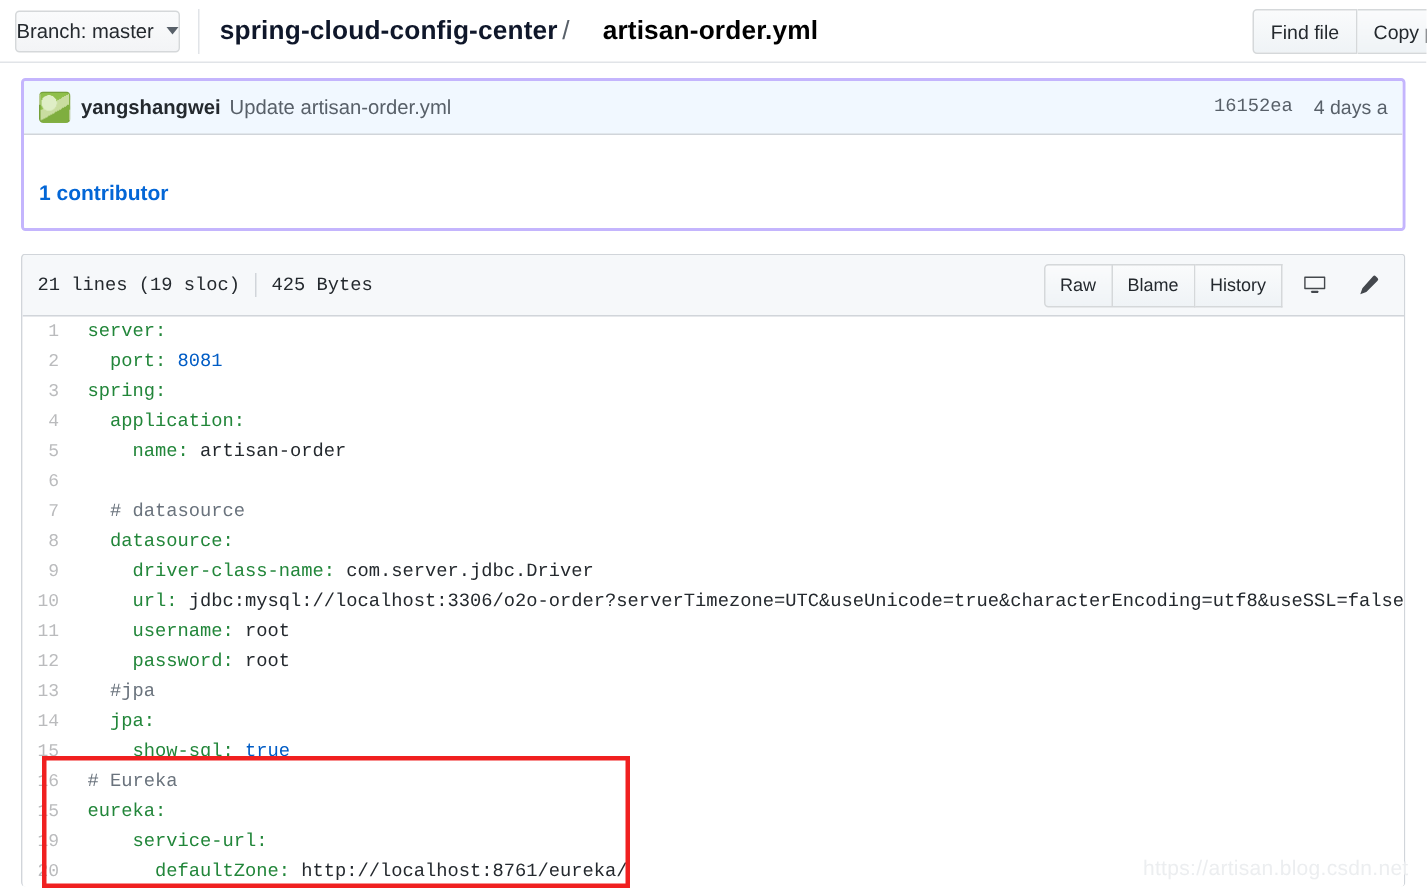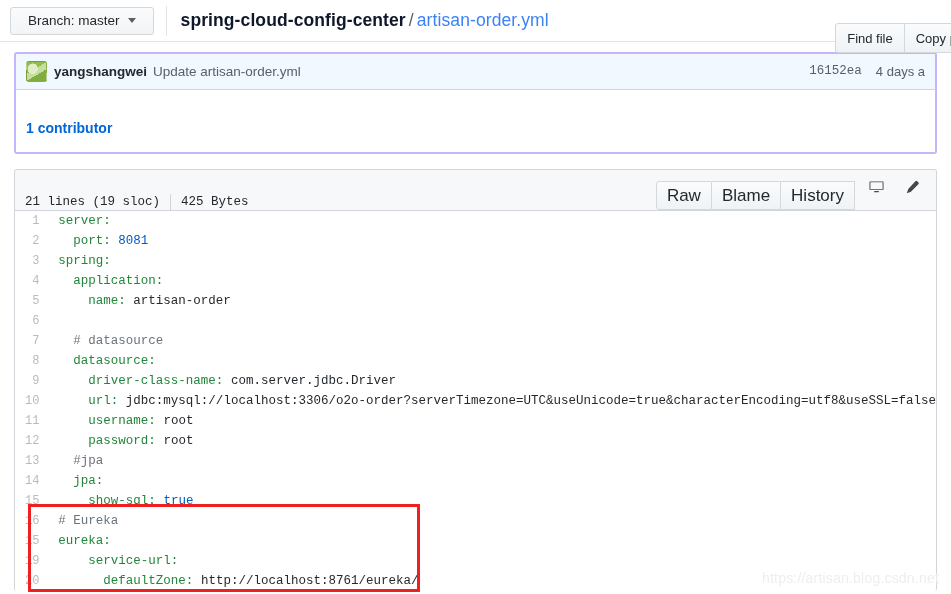--- a/index.html
+++ b/index.html
@@ -25,21 +25,21 @@
     padding: 0 0 0 10px;
     box-sizing: border-box;
     position: relative;
     border-bottom: 1px solid #e1e4e8;
   }
   .branch-select {
     display: inline-flex;
     align-items: center;
     gap: 6px;
     height: 26px;
-    padding: 0 17px;
+    padding: 0 0;
     border: 1px solid #d5d8da;
     border-radius: 3px;
     background: linear-gradient(#fafbfc, #f3f4f6);
     font-size: 13.5px;
     color: #24292e;
     cursor: pointer;
     white-space: nowrap;
     justify-content: center;
   }
   .caret {
@@ -65,42 +65,42 @@
     color: #0f172a;
     text-decoration: none;
     font-weight: 600;
   }
   .breadcrumb .slash {
     color: #586069;
     font-weight: 300;
     margin: 0 3px;
   }
   .breadcrumb .final {
-    color: #3b82f6;
-    font-weight: 400;
+    color: #000000;
+    font-weight: 700;
+    margin-left: 19px;
   }
 
   .topbar-actions {
     position: absolute;
     right: -36px;
     top: 6px;
     display: flex;
   }
   .btn {
     height: 28px;
     padding: 0 11px;
     display: inline-flex;
     align-items: center;
     font-size: 13px;
     color: #24292e;
     border: 1px solid #d5d8da;
     background: linear-gradient(#fafbfc, #eff3f6);
     cursor: pointer;
     white-space: nowrap;
-    margin-top: 17px;
   }
   .btn + .btn { border-left: none; }
   .btn:first-child { border-radius: 3px 0 0 3px; }
   .btn:last-child  { border-radius: 0 3px 3px 0; }
 
   
   .commit-wrap {
     margin: 10px 14px 0 14px;
     border: 2px solid #c4b5fd;
     border-radius: 3px;
@@ -167,21 +167,21 @@
     border: 1px solid #d1d5da;
     border-radius: 3px;
     border-bottom: none;
     overflow: hidden;
   }
   .file-head {
     background: #f6f8fa;
     border-bottom: 1px solid #d1d5da;
     height: 40px;
     display: flex;
-    align-items: flex-end;
+    align-items: center;
     padding: 0 10px;
     position: relative;
   }
   .file-meta {
     font-family: "Liberation Mono", monospace;
     font-size: 12.5px;
     color: #24292e;
     display: flex;
     align-items: center;
   }
@@ -190,21 +190,21 @@
     height: 16px;
     background: #d1d5da;
     margin: 0 10px;
   }
   .file-actions {
     position: absolute;
     right: 9px;
     display: flex;
     align-items: center;
   }
-  .file-actions .btn { height: 27px; font-size: 17px; padding: 0 10px; }
+  .file-actions .btn { height: 27px; font-size: 12px; padding: 0 10px; }
   .icon-btn {
     width: 30px;
     height: 27px;
     display: inline-flex;
     align-items: center;
     justify-content: center;
     margin-left: 6px;
     cursor: pointer;
   }
   .icon-btn svg { display: block; }

